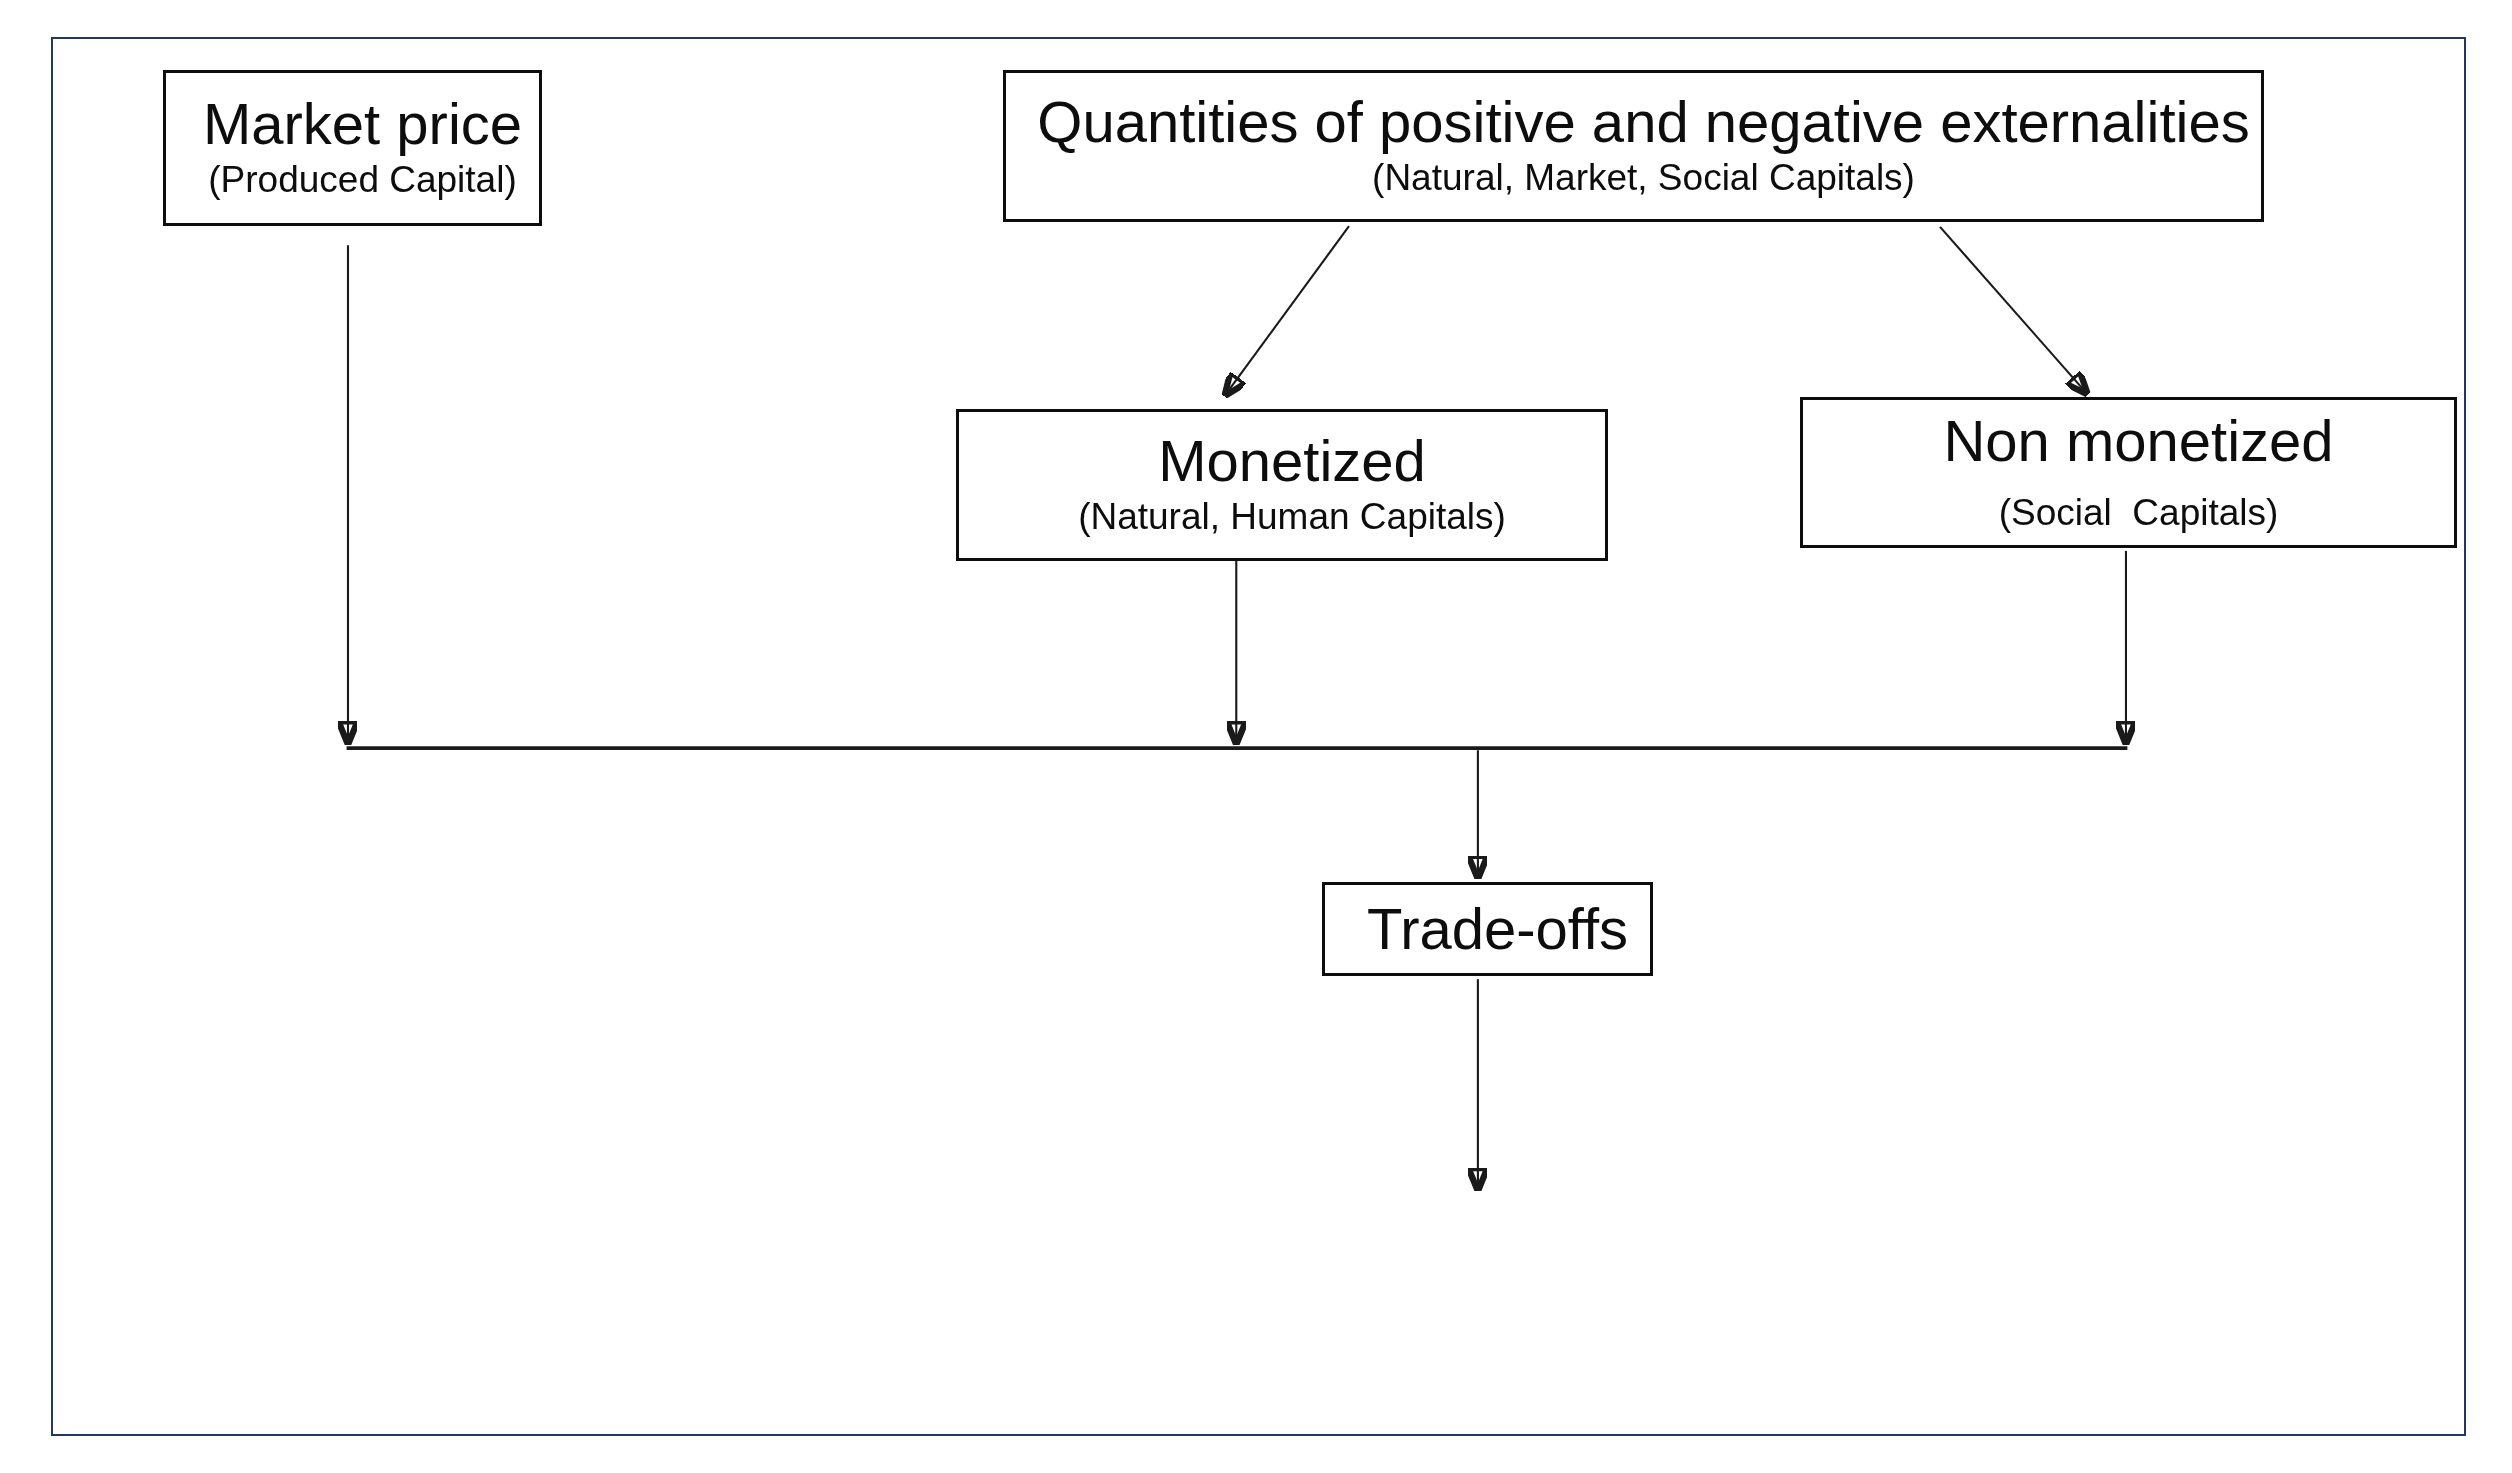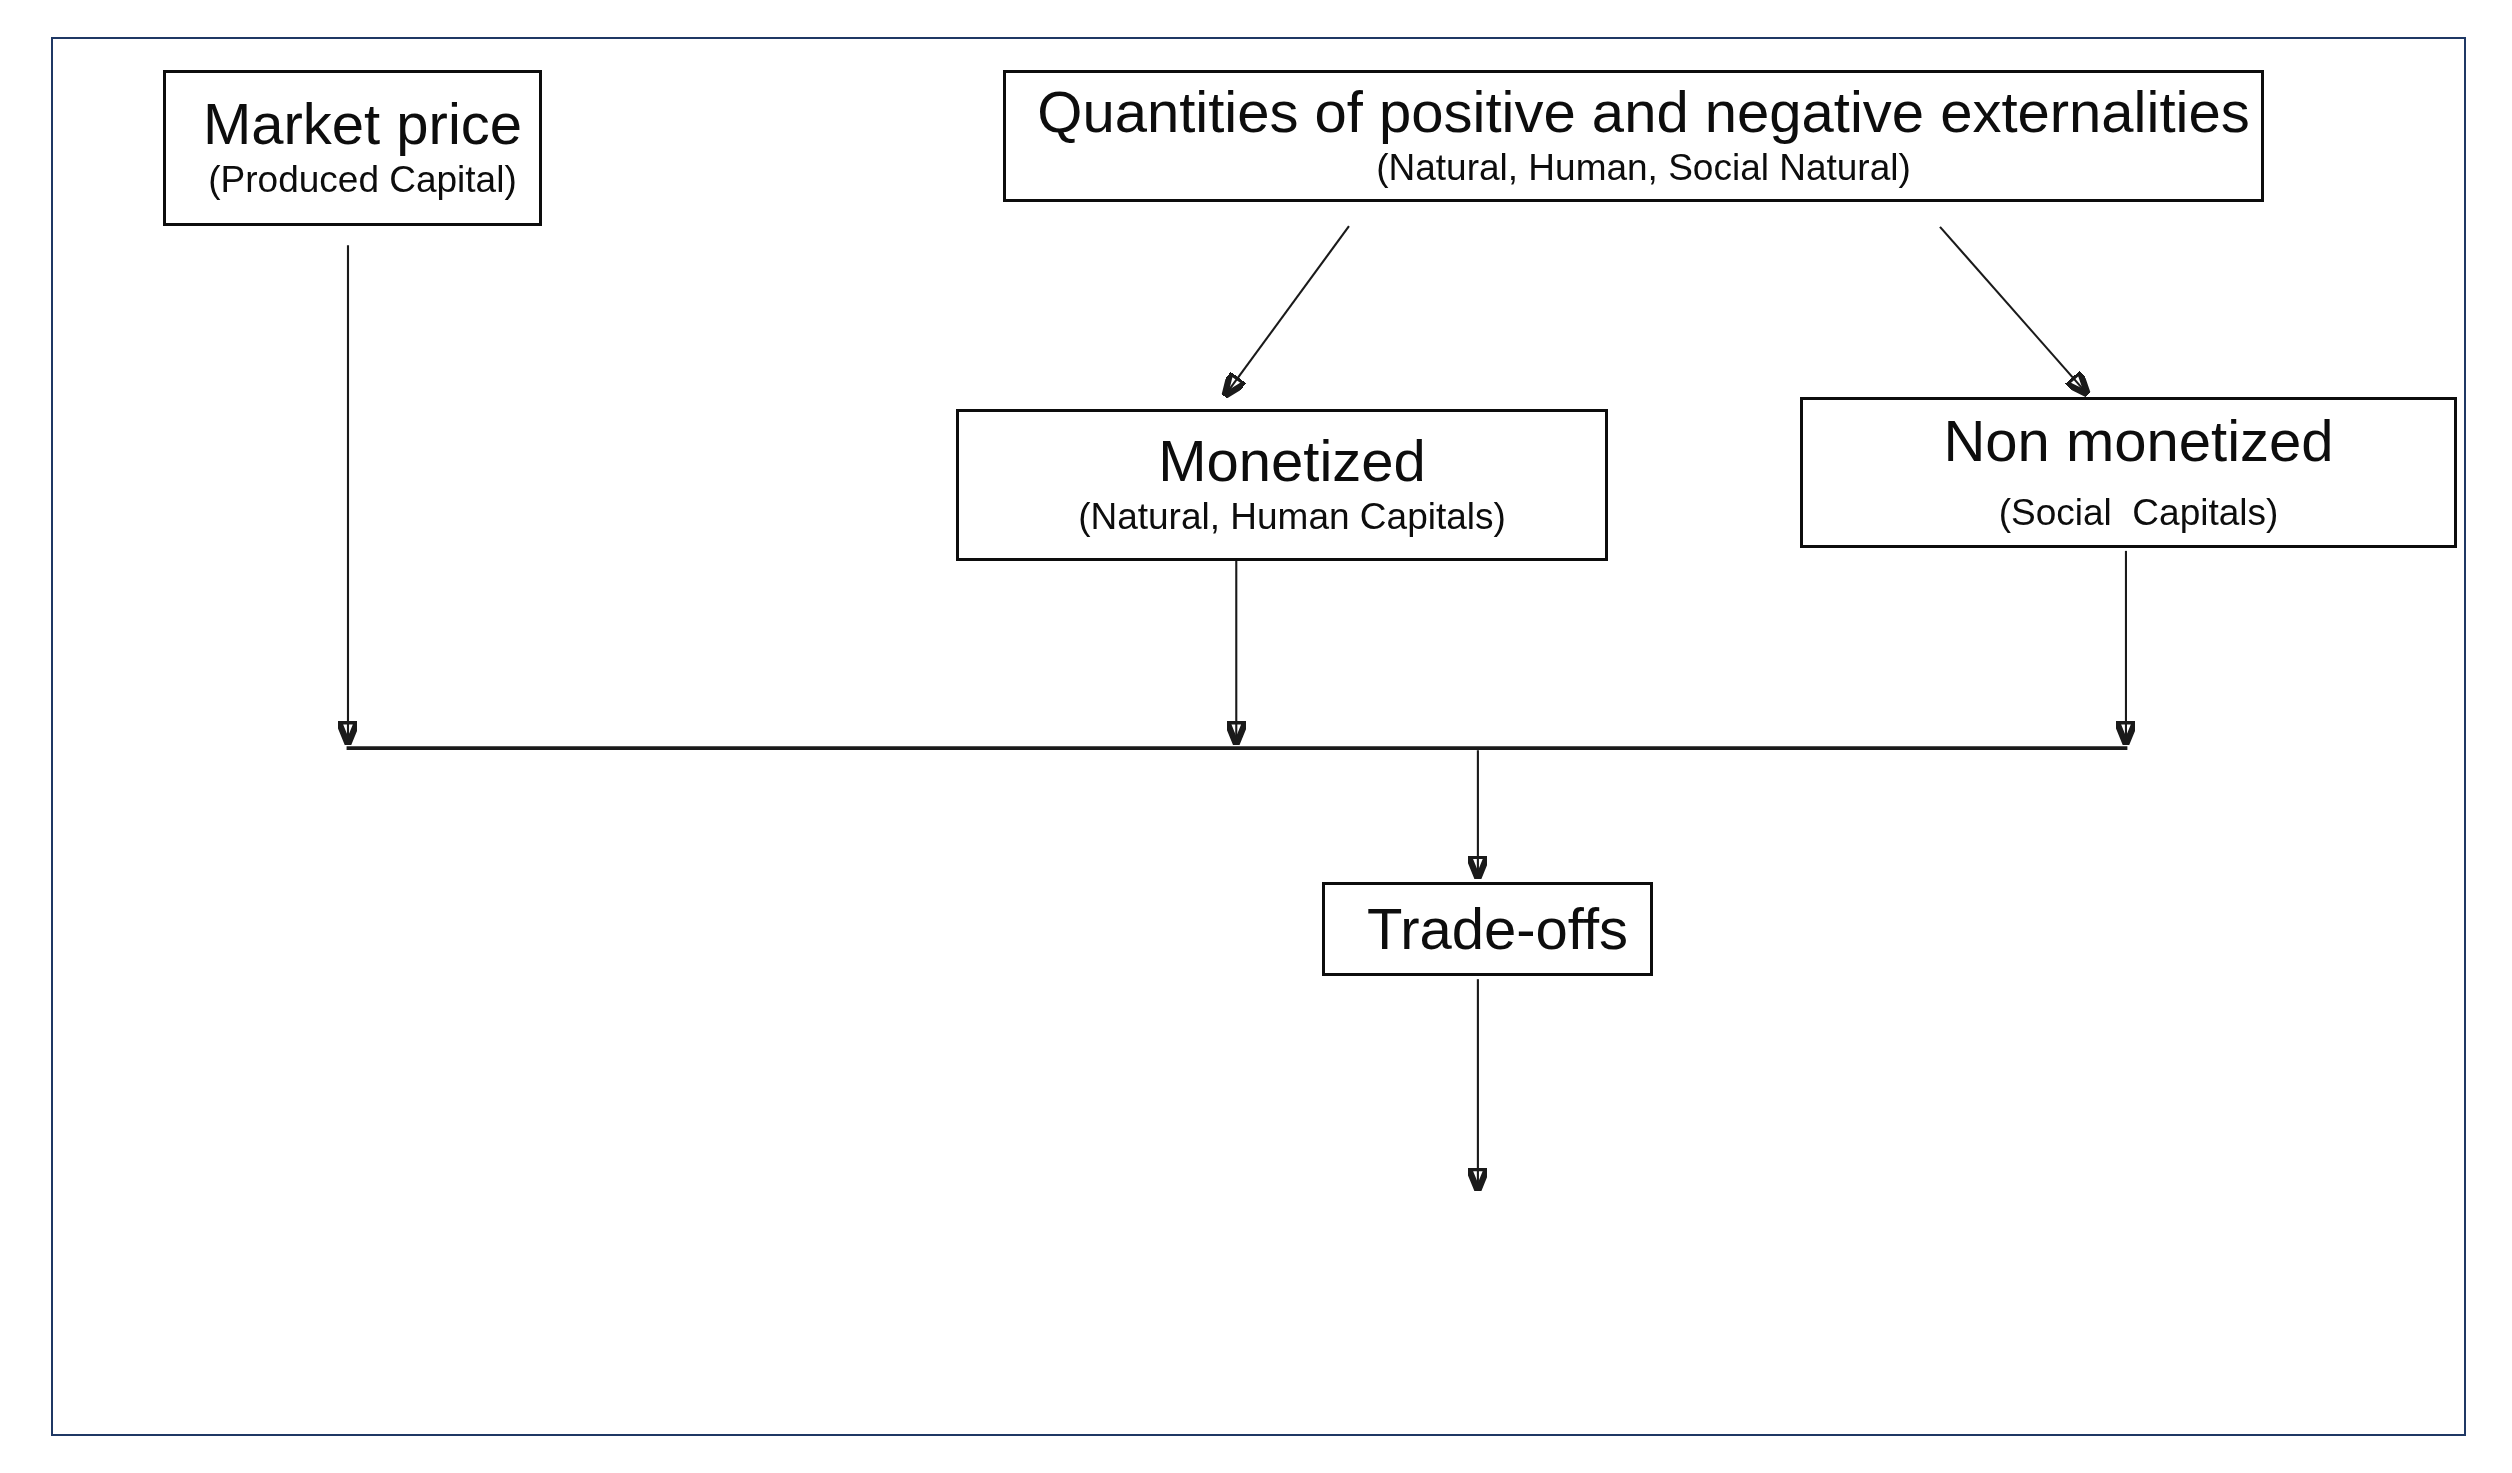--- a/index.html
+++ b/index.html
@@ -57,21 +57,21 @@
     font-size: 58px;
     line-height: 1.12;
     white-space: pre-wrap;
   }
   .node .sublabel {
     font-size: 37px;
     line-height: 1.25;
     white-space: pre-wrap;
   }
   .node.market    { left: 163px;  top: 70px;   width: 379px;  height: 156px; }
-  .node.quant     { left: 1003px; top: 70px;  width: 1261px; height: 132px; }
+  .node.quant     { left: 1003px; top: 70px;  width: 1261px; height: 152px; }
   .node.monet     { left: 956px; top: 399px;  width: 652px;  height: 152px; margin-top: 10px; }
   .node.nonmonet  { left: 1800px; top: 397px;  width: 657px;  height: 151px; gap: 16px; }
   .node.tradeoffs { left: 1314px; top: 882px; width: 331px;  height: 94px; margin-left: 8px; }
   .node.decisions { left: 1332px; top: 1194px; width: 292px;  height: 107px; }
 </style>
 </head>
 <body>
 
 <div class="canvas">
 
@@ -94,21 +94,21 @@
     <path d="M2098 1390 L2098 1688" marker-end="url(#ah)"></path>
   </svg>
 
   <div class="node market">
     <div class="label">Market price</div>
     <div class="sublabel">(Produced Capital)</div>
   </div>
 
   <div class="node quant">
     <div class="label">Quantities of positive and negative externalities</div>
-    <div class="sublabel">(Natural, Human, Social Natural)</div>
+    <div class="sublabel">(Natural, Market, Social Capitals)</div>
   </div>
 
   <div class="node monet">
     <div class="label">Monetized</div>
     <div class="sublabel">(Natural, Human Capitals)</div>
   </div>
 
   <div class="node nonmonet">
     <div class="label">Non monetized</div>
     <div class="sublabel">(Social  Capitals)</div>

